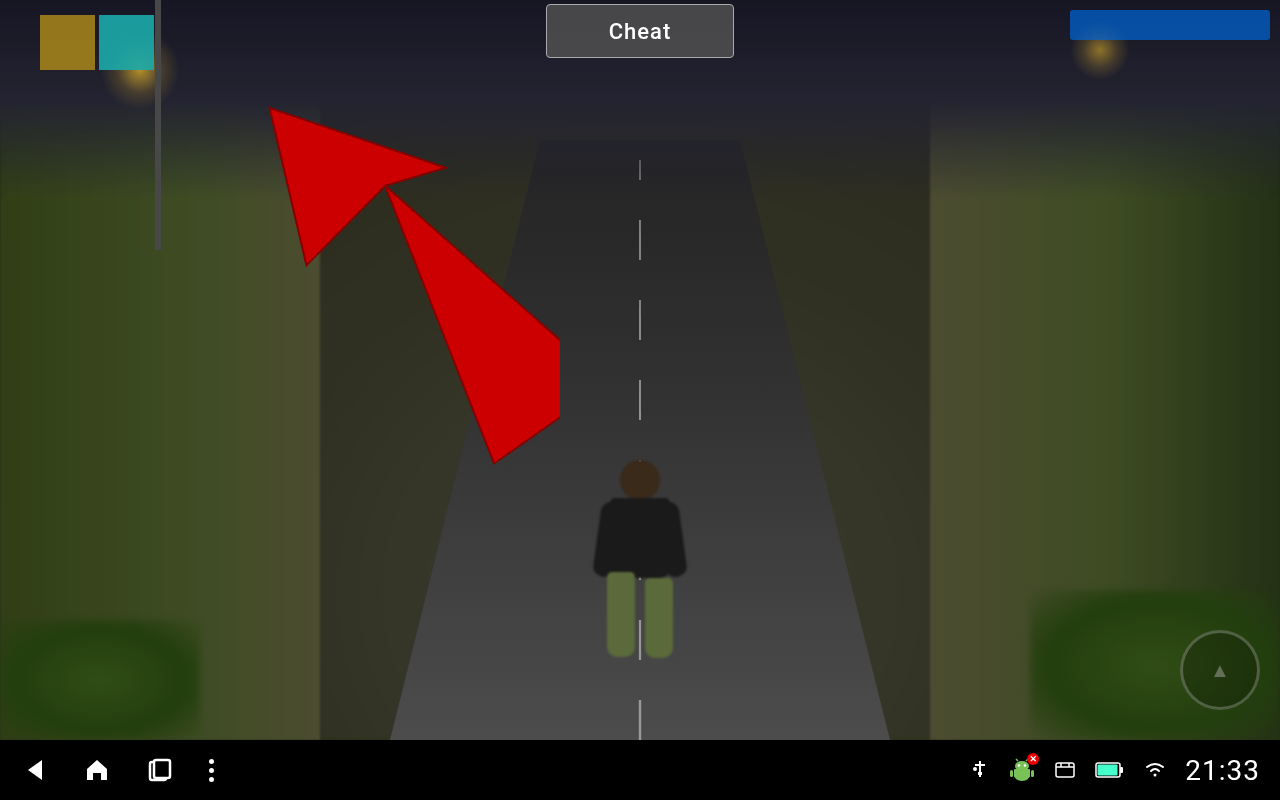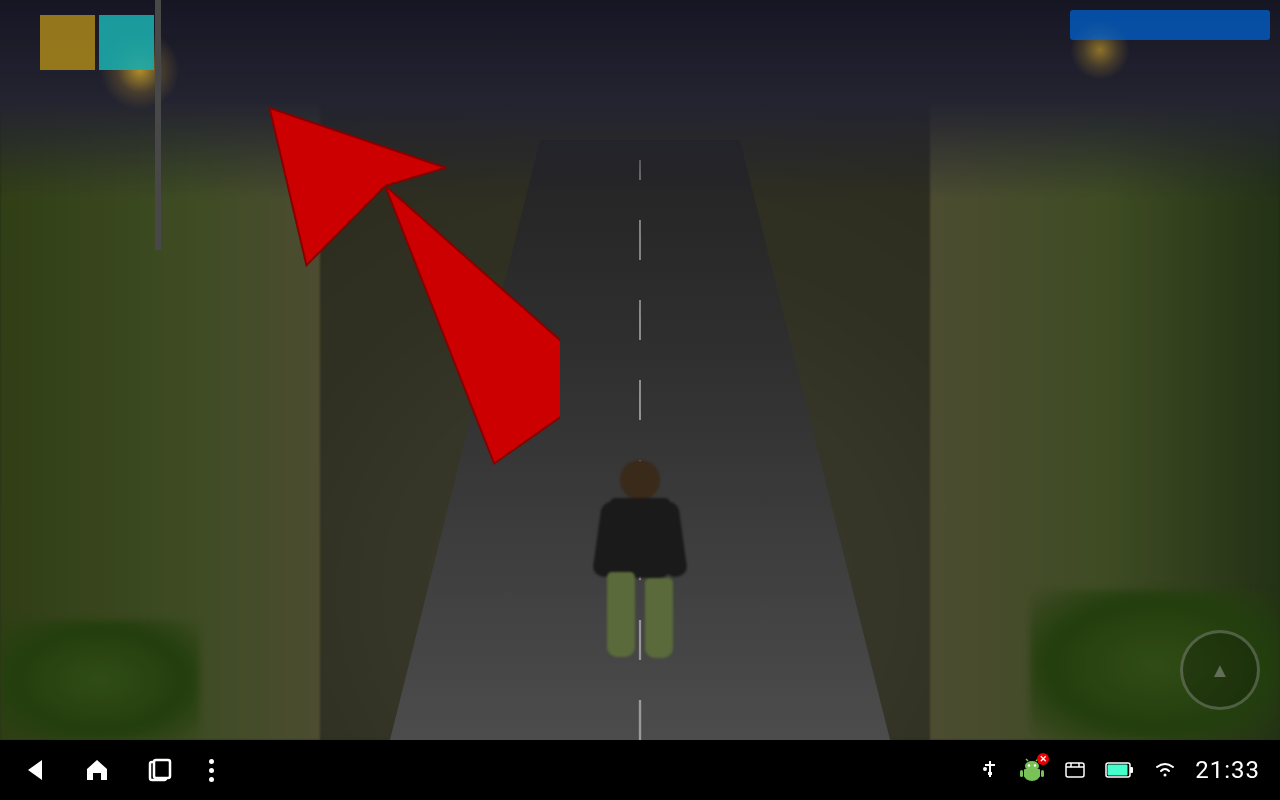--- a/index.html
+++ b/index.html
@@ -299,21 +299,21 @@
     }
 
     .nav-right {
       display: flex;
       align-items: center;
       gap: 18px;
     }
 
     .time-text {
       color: #fff;
-      font-size: 24px;
+      font-size: 28px;
       font-weight: 400;
       letter-spacing: 1px;
     }
 
     
     .dots-menu {
       display: flex;
       flex-direction: column;
       gap: 4px;
       cursor: pointer;
@@ -417,20 +417,23 @@
     <div class="char-right-arm"></div>
     <div class="char-left-leg"></div>
     <div class="char-right-leg"></div>
   </div>
 
   <svg id="red-arrow" viewBox="0 0 340 450" xmlns="http://www.w3.org/2000/svg">
 
     <polygon points="170,10 280,160 220,140 290,430 150,430 220,140 110,160" fill="#cc0000" stroke="#880000" stroke-width="2" transform="rotate(-35, 170, 220)"></polygon>
   </svg>
 
+  <div id="cheat-button">
+    <span>Cheat</span>
+  </div>
 
   <div class="hud-bottomright">
     <div class="d-pad-circle">
       <span class="d-pad-arrow">▲</span>
     </div>
   </div>
 </div>
 
 <div id="nav-bar">
 

